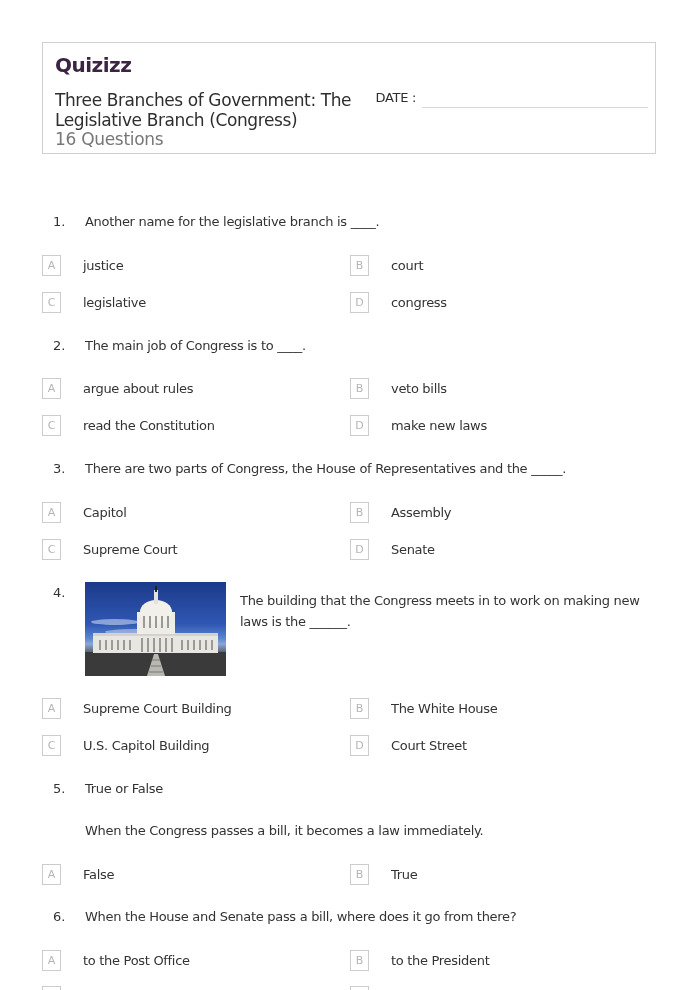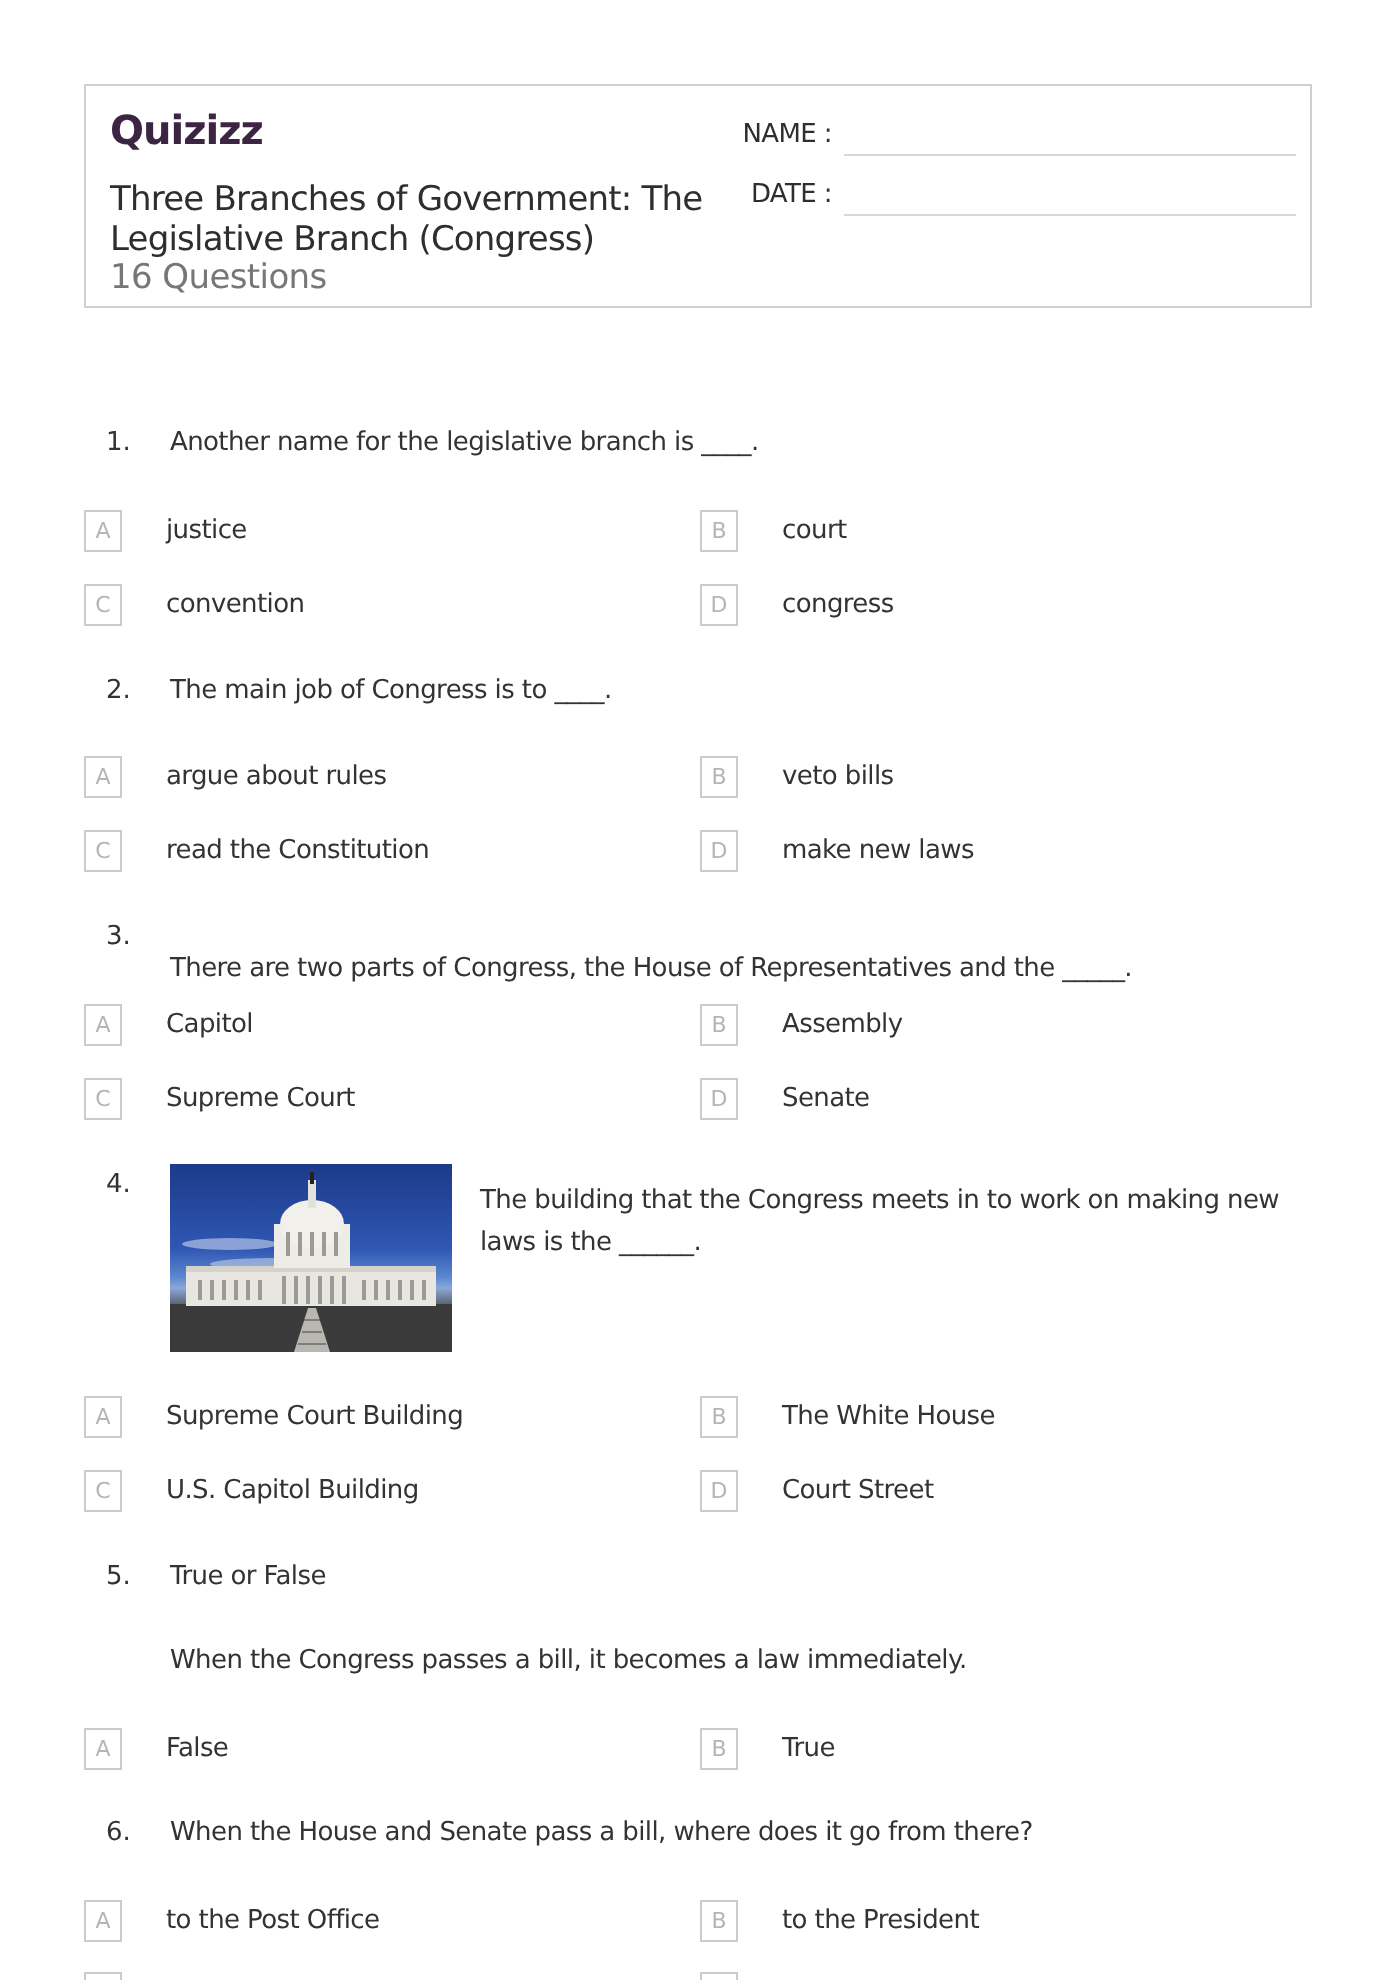--- a/index.html
+++ b/index.html
@@ -131,44 +131,40 @@
     }
   </style>
 </head>
 <body>
 
 <div class="header-box">
   <div class="logo">Quizizz</div>
   <div class="title">Three Branches of Government: The Legislative Branch (Congress)</div>
   <div class="subtitle">16 Questions</div>
 
-  <div class="field" style="top:17px;">
-    <span class="flabel">NAME :</span>
-    <span class="fline"></span>
-  </div>
   <div class="field" style="top:47px;">
     <span class="flabel">DATE :</span>
     <span class="fline"></span>
   </div>
 </div>
 
 <div>
   <div class="q-num" style="top:214px;">1.</div>
   <div class="q-text" style="top:214px;">Another name for the legislative branch is ____.</div>
   <div class="opt left" style="top:255px;">
     <span class="letter">A</span>
     <span class="otext">justice</span>
   </div>
   <div class="opt right" style="top:255px;">
     <span class="letter">B</span>
     <span class="otext">court</span>
   </div>
   <div class="opt left" style="top:292px;">
     <span class="letter">C</span>
-    <span class="otext">convention</span>
+    <span class="otext">legislative</span>
   </div>
   <div class="opt right" style="top:292px;">
     <span class="letter">D</span>
     <span class="otext">congress</span>
   </div>
 </div>
 
 <div>
   <div class="q-num" style="top:338px;">2.</div>
   <div class="q-text" style="top:338px;">The main job of Congress is to ____.</div>
@@ -185,21 +181,21 @@
     <span class="otext">read the Constitution</span>
   </div>
   <div class="opt right" style="top:415px;">
     <span class="letter">D</span>
     <span class="otext">make new laws</span>
   </div>
 </div>
 
 <div>
   <div class="q-num" style="top:461px;">3.</div>
-  <div class="q-text" style="top:461px;margin-top:16px;">There are two parts of Congress, the House of Representatives and the _____.</div>
+  <div class="q-text" style="top:461px;">There are two parts of Congress, the House of Representatives and the _____.</div>
   <div class="opt left" style="top:502px;">
     <span class="letter">A</span>
     <span class="otext">Capitol</span>
   </div>
   <div class="opt right" style="top:502px;">
     <span class="letter">B</span>
     <span class="otext">Assembly</span>
   </div>
   <div class="opt left" style="top:539px;">
     <span class="letter">C</span>

